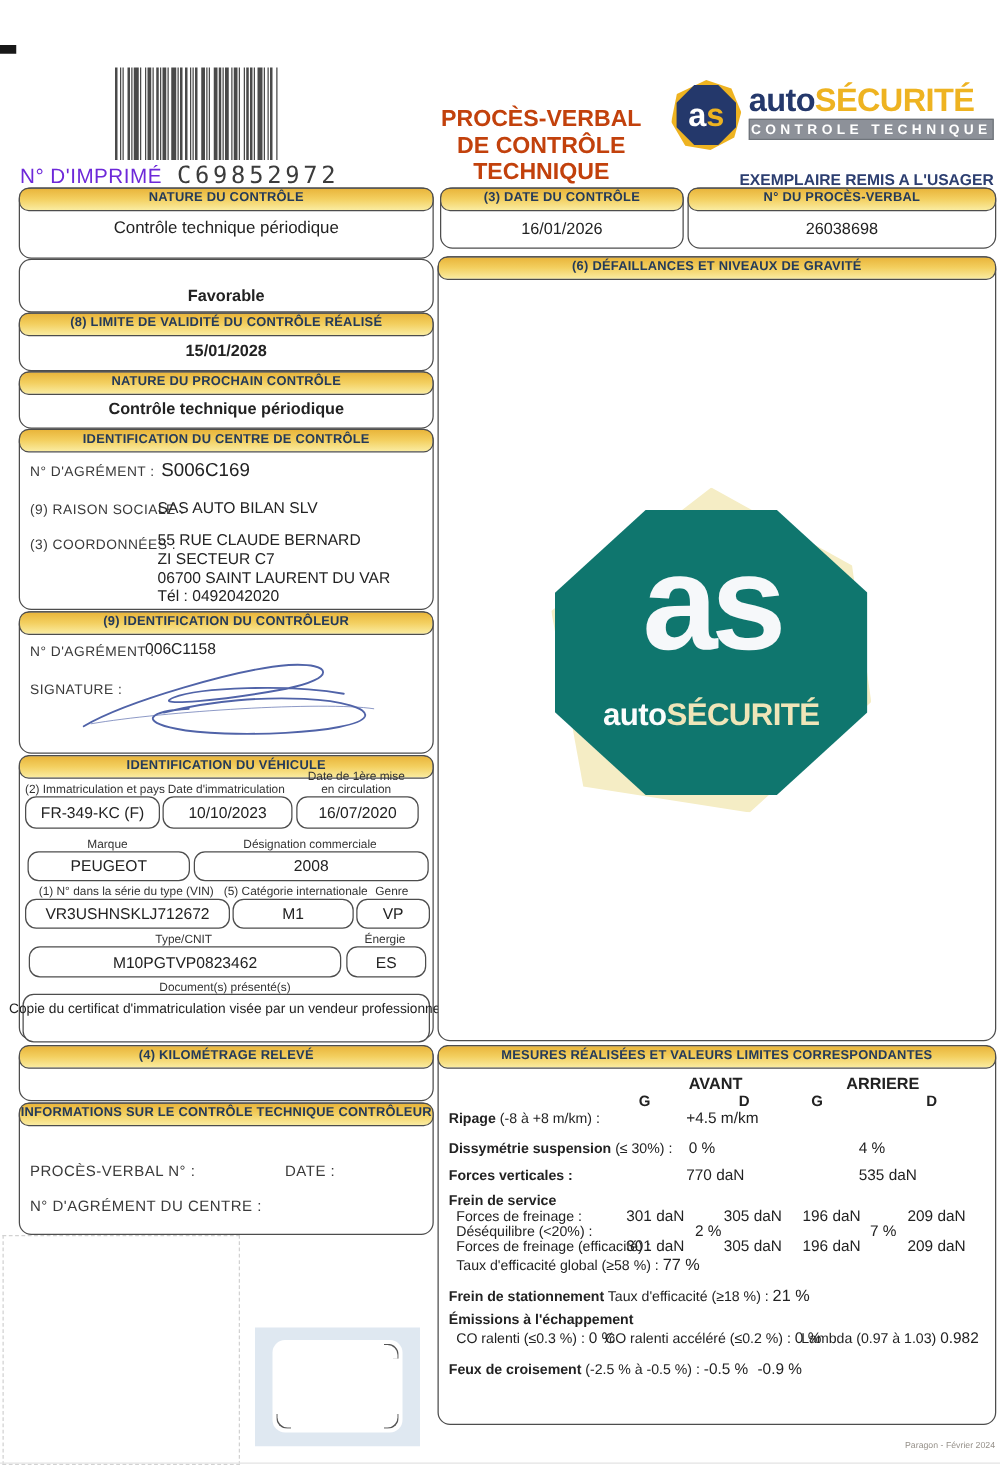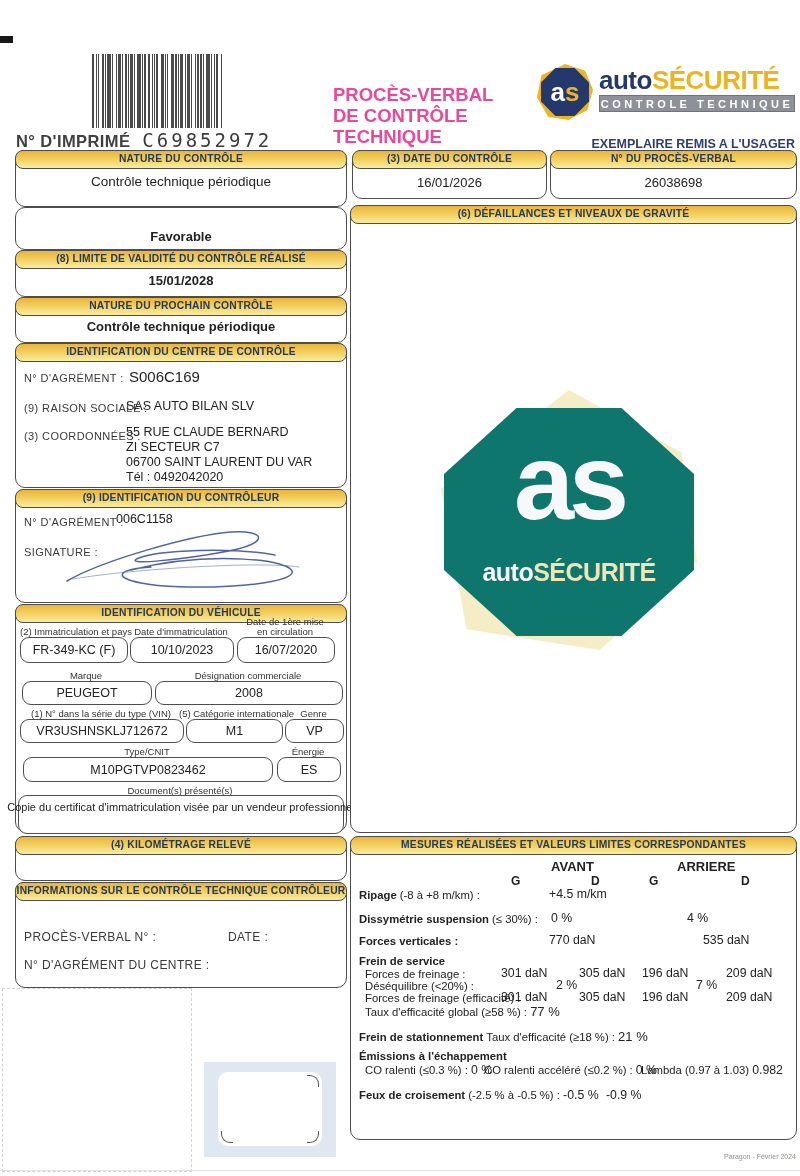--- a/index.html
+++ b/index.html
@@ -16,24 +16,24 @@
   .txt{position:absolute;font-size:12.5px;color:#222;white-space:nowrap}
   .fbox{position:absolute;border:1.2px solid #4d4d4d;border-radius:9px;background:#fff;
         display:flex;align-items:center;justify-content:center;font-size:12.5px;color:#222;white-space:nowrap}
   .flbl{position:absolute;font-size:9.5px;color:#333;text-align:center;white-space:nowrap}
   .m-lbl{position:absolute;font-size:11.3px;color:#222;white-space:nowrap}
   .m-val{position:absolute;font-size:12.3px;color:#222;white-space:nowrap}
   .corner-mark{position:absolute;left:0;top:36px;width:13px;height:7px;background:#181818}
   .barcode{position:absolute;left:92px;top:54px;width:134px;height:74px;font-size:0}
   .barcode i{display:inline-block;height:100%;background:#4a4a4a;vertical-align:top}
   .imprint{position:absolute;left:16px;top:129px;white-space:nowrap}
-  .imprint-lbl{font-size:16.5px;font-weight:bold;color:#404040;letter-spacing:.4px}
+  .imprint-lbl{font-size:16.5px;font-weight:normal;color:#6d28d9;letter-spacing:.4px}
   .imprint-num{font-family:"DejaVu Sans Mono",monospace;font-size:19px;color:#3c3c3c;letter-spacing:3px;margin-left:12px}
-  .doc-title{position:absolute;left:333px;top:84px;width:200px;text-align:left;font-weight:bold;
-             font-size:18.5px;color:#ec4899;line-height:21px}
+  .doc-title{position:absolute;left:333px;top:84px;width:200px;text-align:center;font-weight:bold;
+             font-size:18.5px;color:#c2410c;line-height:21px}
   .copy-notice{position:absolute;left:545px;top:137px;width:250px;text-align:right;font-weight:bold;
                font-size:12.5px;color:#2c3e70}
   .logo-octa{position:absolute;left:537px;top:64px;width:56px;height:56px}
   .octa-glow{position:absolute;left:0;top:0;width:56px;height:56px;background:#eeb321;
              clip-path:polygon(50% 0,86% 12%,100% 46%,90% 82%,56% 100%,20% 94%,0 60%,8% 20%)}
   .octa{position:absolute;left:4px;top:4px;width:48px;height:48px;background:#24386b;
         clip-path:polygon(30% 0,70% 0,100% 30%,100% 70%,70% 100%,30% 100%,0 70%,0 30%);
         display:flex;align-items:center;justify-content:center}
   .oa{color:#fff;font-weight:bold;font-size:26px;line-height:26px}
   .os{color:#eeb321;font-weight:bold;font-size:26px;line-height:26px}
@@ -224,21 +224,21 @@
 
     <span class="m-lbl" style="left:8px;top:52px"><span class="b">Ripage</span><span> (-8 à +8 m/km) :</span></span>
     <span class="m-val" style="left:198px;top:50px">+4.5 m/km</span>
 
     <span class="m-lbl" style="left:8px;top:76px"><span class="b">Dissymétrie suspension</span><span> (≤ 30%) :</span></span>
     <span class="m-val" style="left:200px;top:74px">0 %</span>
     <span class="m-val" style="left:336px;top:74px">4 %</span>
 
     <span class="m-lbl b" style="left:8px;top:98px">Forces verticales :</span>
     <span class="m-val" style="left:198px;top:96px">770 daN</span>
-    <span class="m-val" style="left:352px;top:96px">535 daN</span>
+    <span class="m-val" style="left:336px;top:96px">535 daN</span>
 
     <span class="m-lbl b" style="left:8px;top:118px">Frein de service</span>
 
     <span class="m-lbl" style="left:14px;top:131px">Forces de freinage :</span>
     <span class="m-val" style="left:150px;top:129px">301 daN</span>
     <span class="m-val" style="left:228px;top:129px">305 daN</span>
     <span class="m-val" style="left:291px;top:129px">196 daN</span>
     <span class="m-val" style="left:375px;top:129px">209 daN</span>
 
     <span class="m-lbl" style="left:14px;top:143px">Déséquilibre (&lt;20%) :</span>

